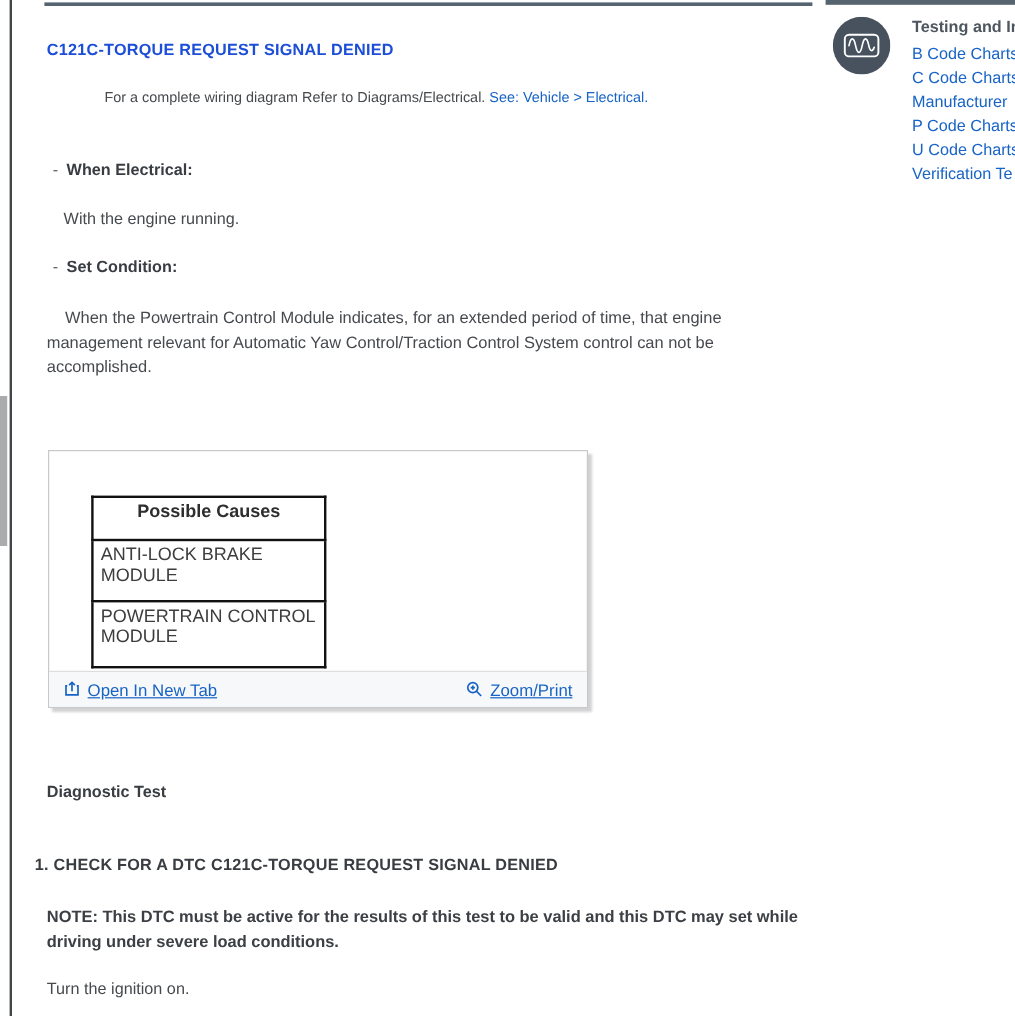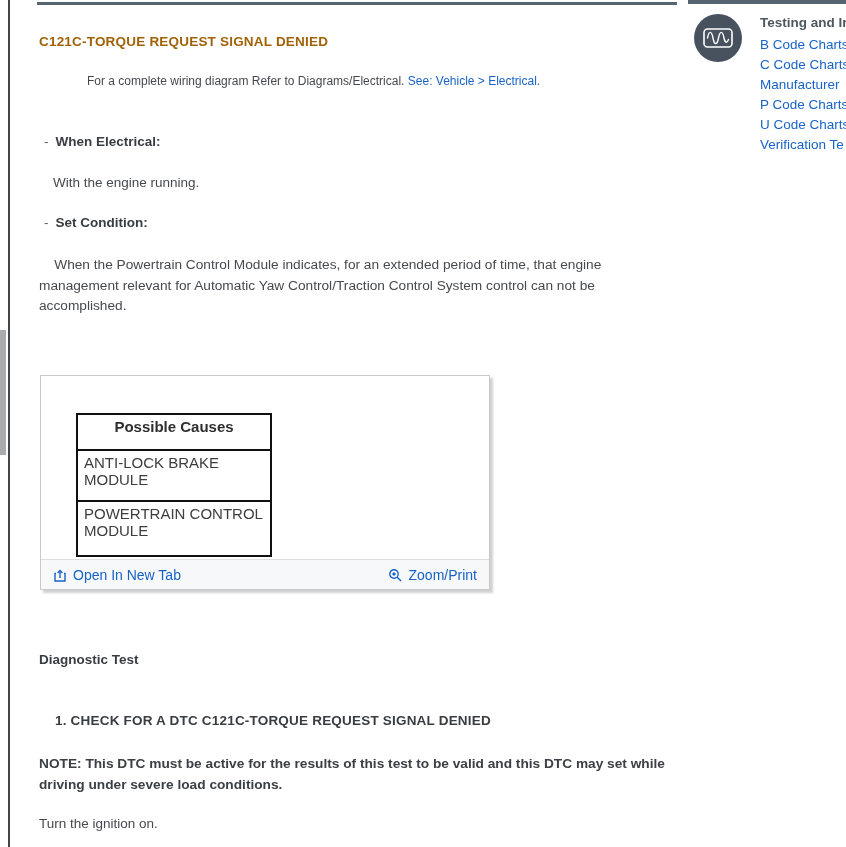--- a/index.html
+++ b/index.html
@@ -14,21 +14,21 @@
   }
   .abs { position: absolute; }
 
   
   .v-divider { left: 8px; top: 0; width: 2px; height: 847px; background: #434649; }
   .scroll-thumb { left: 0; top: 330px; width: 6px; height: 125px; background: #a9abad; }
   .rule-main { left: 37px; top: 2px; width: 640px; height: 3px; background: #56646f; }
   .rule-side { left: 688px; top: 0; width: 158px; height: 4px; background: #56646f; }
 
   
-  .doc-title { left: 39px; top: 34px; font-size: 13.5px; font-weight: 700; color: #a16207; letter-spacing: .2px; }
+  .doc-title { left: 39px; top: 34px; font-size: 13.5px; font-weight: 700; color: #1d4ed8; letter-spacing: .2px; }
   .intro { left: 39px; top: 74px; font-size: 12px; white-space: nowrap; margin-left: 48px; }
   .intro a, .link { color: #1763c6; text-decoration: none; cursor: pointer; }
   .bullet-row { display: flex; gap: 7px; font-size: 13.5px; }
   .bullet-row .dash { color: #5a5e62; }
   .bullet-row .lbl { font-weight: 700; color: #393d41; }
   .row-when { left: 44px; top: 134px; }
   .body-when { left: 53px; top: 175px; font-size: 13.5px; text-align: right; }
   .row-set { left: 44px; top: 215px; }
   .body-set { left: 39px; top: 255px; width: 640px; font-size: 13.7px; line-height: 20.5px; white-space: pre-wrap; }
 
@@ -37,25 +37,25 @@
             border: 1px solid #c7c9cb; box-shadow: 3px 3px 2px rgba(0,0,0,.18); }
   .pc-table { position: absolute; left: 35px; top: 37px; width: 196px; border-collapse: collapse;
               font-size: 15px; color: #3d3d3d; }
   .pc-table th, .pc-table td { border: 2px solid #111; padding: 3px 6px 12px 6px; text-align: left; vertical-align: top; }
   .pc-table th { text-align: center; font-weight: 700; color: #2e2e2e; padding-bottom: 14px; }
   .pc-table td.tall { padding-bottom: 16px; }
   .fig-footer { position: absolute; left: 0; right: 0; bottom: 0; height: 30px;
                 background: #f7f8f9; border-top: 1px solid #dcdee0;
                 display: flex; align-items: center; justify-content: space-between; padding: 0 12px;
                 font-size: 14px; }
-  .fig-link { display: inline-flex; align-items: flex-end; gap: 6px; color: #1763c6; cursor: pointer; }
+  .fig-link { display: inline-flex; align-items: flex-start; gap: 6px; color: #1763c6; cursor: pointer; text-decoration: underline; }
   .fig-link svg { display: block; }
 
   .diag-test { left: 39px; top: 652px; font-size: 13.5px; font-weight: 700; color: #393d41; }
-  .step1 { left: 55px; top: 713px; font-size: 13.5px; font-weight: 700; color: #393d41; letter-spacing: .2px; }
+  .step1 { left: 29px; top: 713px; font-size: 13.5px; font-weight: 700; color: #393d41; letter-spacing: .2px; }
   .note { left: 39px; top: 753px; width: 640px; font-size: 13.7px; font-weight: 700; color: #3c4044;
           line-height: 21px; white-space: pre-wrap; }
   .ignition { left: 39px; top: 816px; font-size: 13.5px; }
 
   
   .side-icon { left: 694px; top: 14px; width: 48px; height: 48px; }
   .side-heading { left: 760px; top: 15px; font-size: 13.5px; font-weight: 700; color: #4e5760; white-space: nowrap; }
   .side-links { left: 760px; top: 35px; font-size: 13.5px; line-height: 20px; }
   .side-links .link { display: block; white-space: nowrap; }
 </style>

